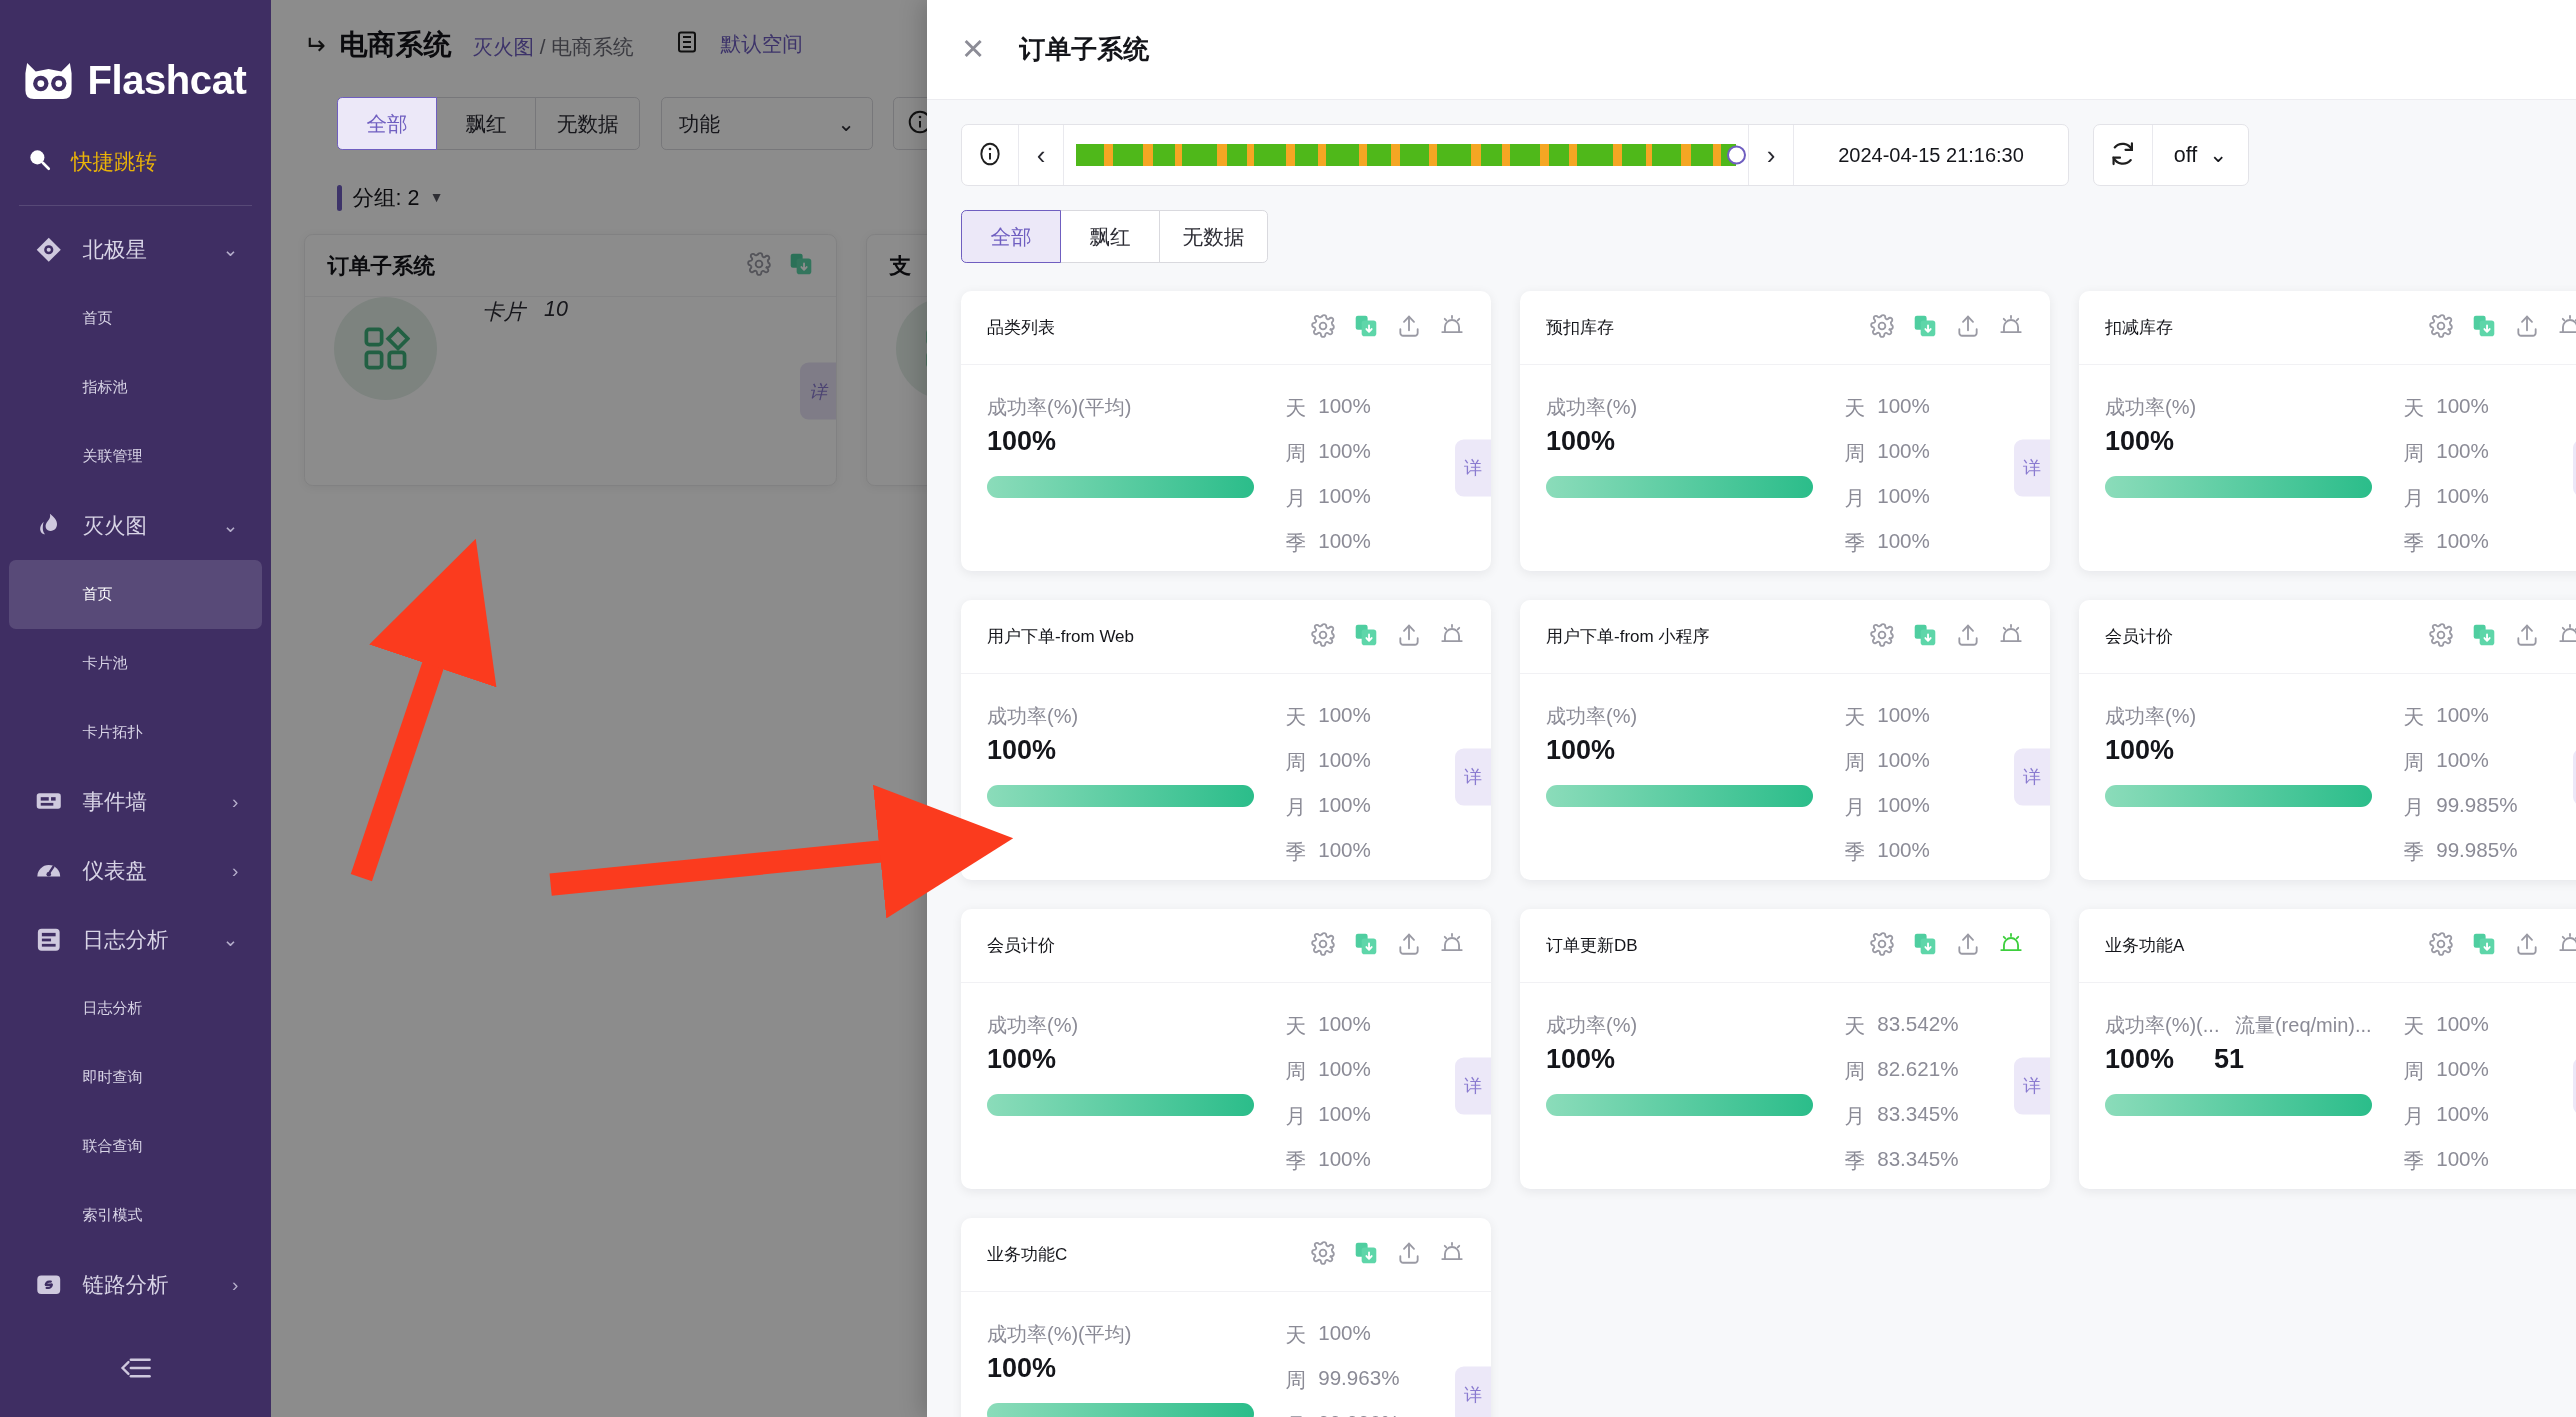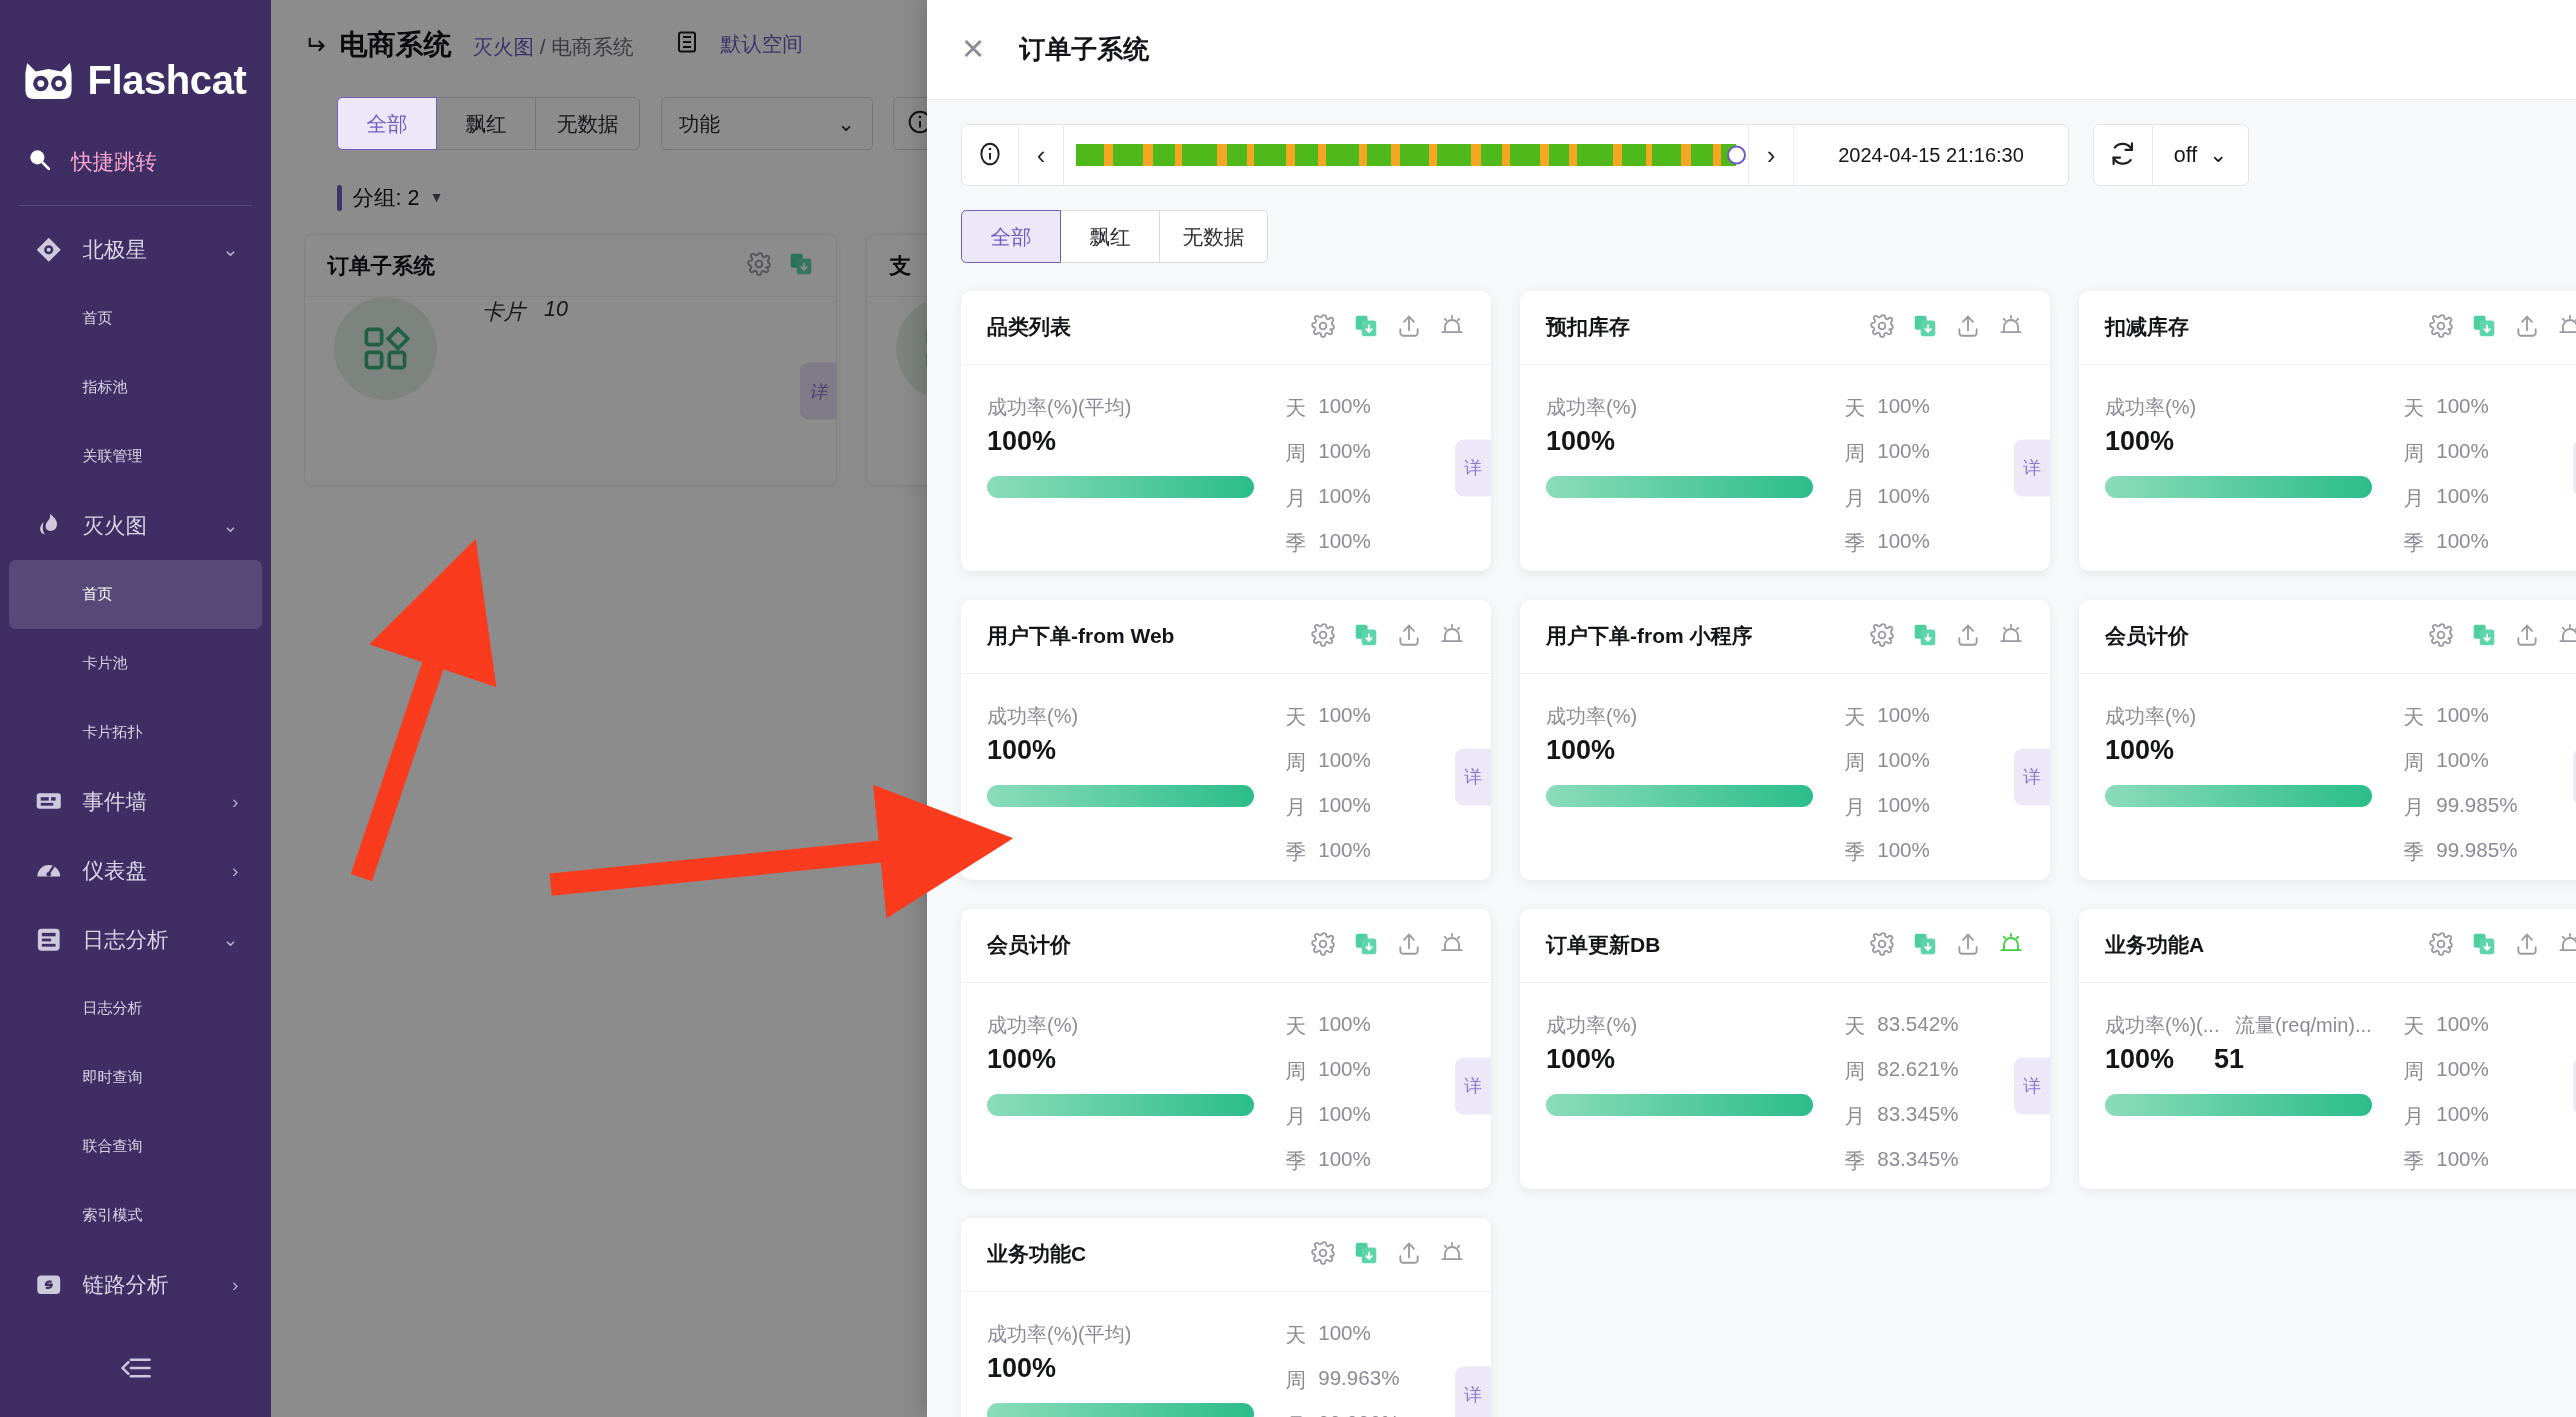--- a/index.html
+++ b/index.html
@@ -15,21 +15,21 @@
   .sidebar {
     position: absolute; left: 0; top: 0; width: 271px; height: 1418px;
     background: #3F2E63; display: flex; flex-direction: column;
   }
   .brand { display: flex; align-items: center; gap: 12px; padding: 26px 0 24px 22.4px; margin-top: 32px; }
   .brand-logo { width: 53px; height: 40px; flex: none; }
   .brand-name { font-size: 40px; font-weight: 700; color: #ffffff; letter-spacing: -0.4px; }
   .nav-quick {
     display: flex; align-items: center; gap: 19px;
     padding: 12px 0 12px 26px; margin: 6.9px 0 0 0;
-    color: #f9a8d4; font-size: 21.5px; cursor: pointer;
+    color: #eab308; font-size: 21.5px; cursor: pointer;
   }
   .nav-sep { height: 0.9px; background: rgba(255,255,255,0.13); margin: 15.5px 19px 8.6px 19px; }
   .nav-item {
     display: flex; align-items: center;
     height: 69px; padding-left: 26px; margin: 0 8.6px;
     color: #d8d4e6; font-size: 21.5px; cursor: pointer; border-radius: 6.9px;
     position: relative;
   }
   .nav-item .ico { width: 29px; height: 29px; flex: none; margin-right: 19px; display:flex; align-items:center; justify-content:center;}
   .nav-item.sub { padding-left: 74px; }
@@ -157,21 +157,21 @@
     padding: 27.5px 0 0 34px; overflow: hidden; flex: 1;
   }
   .mcard {
     background: #fff; border-radius: 10.3px; box-shadow: 0 2.6px 10.3px rgba(18,20,35,0.07);
     height: 280px; display: flex; flex-direction: column; overflow: hidden; position: relative;
   }
   .mcard-head {
     height: 74px; display: flex; align-items: center; justify-content: space-between;
     padding: 0 26px; border-bottom: 0.9px solid #f1f1f4; flex: none;
   }
-  .mcard-title { font-size: 21px; font-weight: 700; color: #14151a; white-space: nowrap; }
+  .mcard-title { font-size: 17px; font-weight: 400; color: #14151a; white-space: nowrap; }
   .mcard-acts { display: flex; align-items: center; gap: 17px; }
   .mcard-body { flex: 1; display: flex; padding: 29px 26px 0 26px; position: relative; }
   .metrics { flex: 1; min-width: 0; }
   .metric-labels { display: flex; gap: 15.5px; }
   .metric-label {
     font-size: 20px; color: #8b8b96; white-space: nowrap; overflow: hidden;
     text-overflow: ellipsis;
   }
   .metric-values { display: flex; gap: 40px; margin-top: 5.2px; }
   .metric-value { font-size: 27px; font-weight: 700; color: #14151a; }

